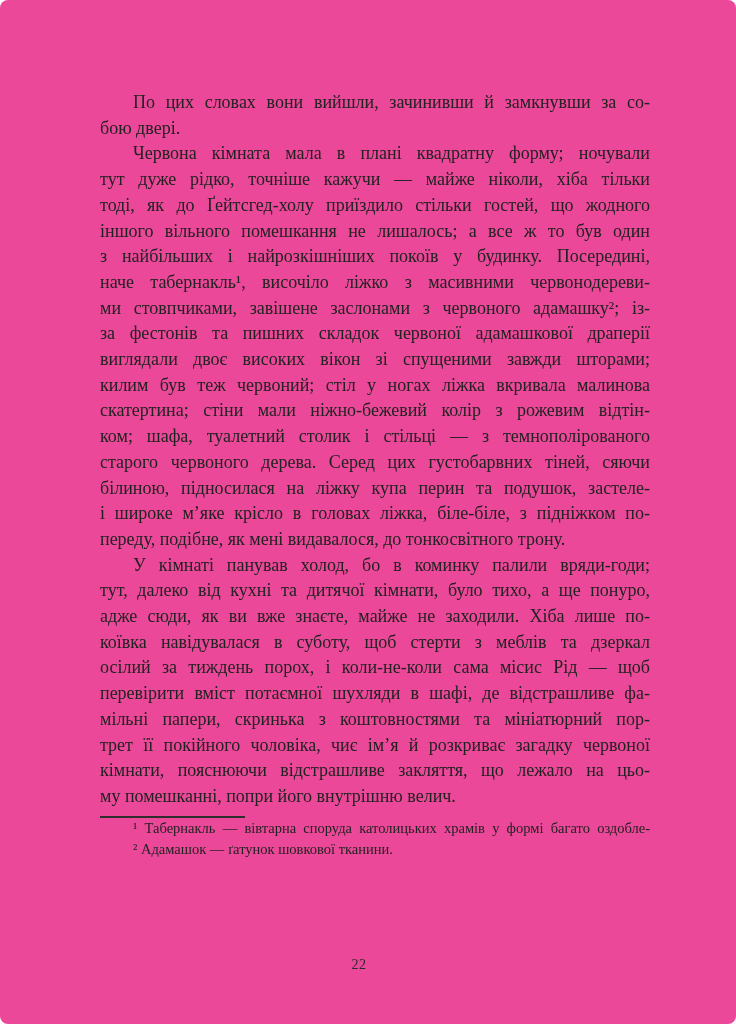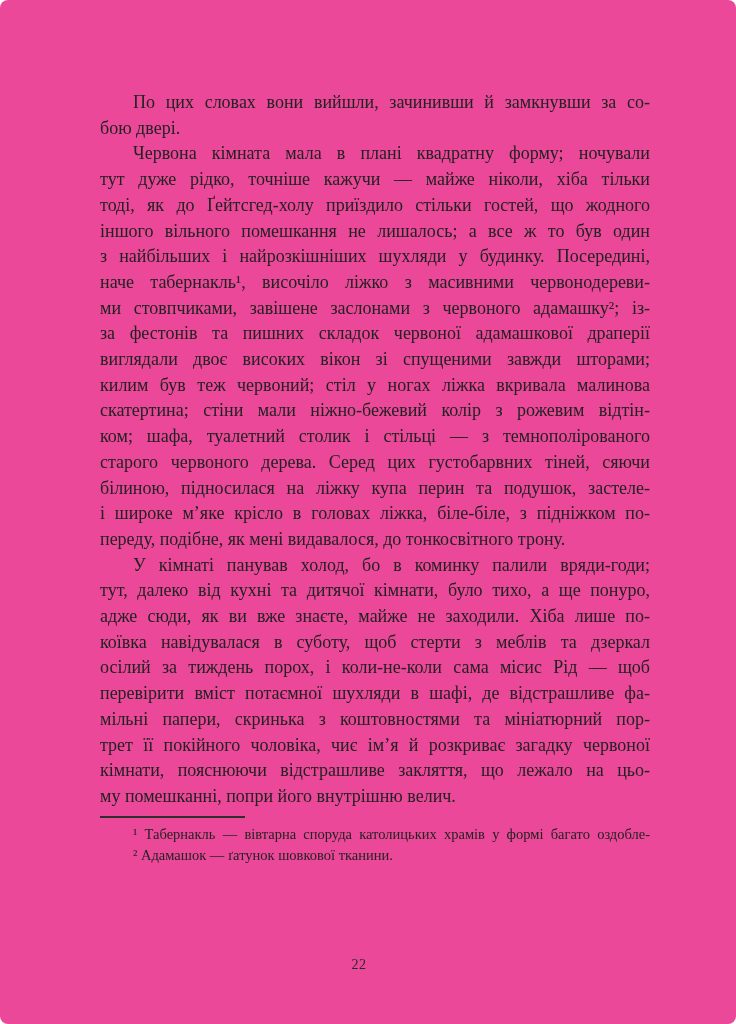--- a/index.html
+++ b/index.html
@@ -36,21 +36,20 @@
   .para .line.last {
     text-align-last: left;
   }
   .fn-rule {
     width: 145px;
     height: 2px;
     background: #2e2e2e;
     margin-top: 6px;
   }
   .footnotes {
-    margin-top: 6px;
   }
   .footnote .line {
     font-size: 14.5px;
     line-height: 21px;
     text-align: justify;
     text-align-last: justify;
   }
   .footnote .line.first {
     text-indent: 33px;
   }
@@ -76,21 +75,21 @@
     <div id="paragraphs">
         <div class="para">
           <div class="line first">По цих словах вони вийшли, зачинивши й замкнувши за со-</div>
           <div class="line last">бою двері.</div>
         </div>
         <div class="para">
           <div class="line first">Червона кімната мала в плані квадратну форму; ночували</div>
           <div class="line">тут дуже рідко, точніше кажучи — майже ніколи, хіба тільки</div>
           <div class="line">тоді, як до Ґейтсгед-холу приїздило стільки гостей, що жодного</div>
           <div class="line">іншого вільного помешкання не лишалось; а все ж то був один</div>
-          <div class="line">з найбільших і найрозкішніших шухляди у будинку. Посередині,</div>
+          <div class="line">з найбільших і найрозкішніших покоїв у будинку. Посередині,</div>
           <div class="line">наче табернакль¹, височіло ліжко з масивними червонодереви-</div>
           <div class="line">ми стовпчиками, завішене заслонами з червоного адамашку²; із-</div>
           <div class="line">за фестонів та пишних складок червоної адамашкової драперії</div>
           <div class="line">виглядали двоє високих вікон зі спущеними завжди шторами;</div>
           <div class="line">килим був теж червоний; стіл у ногах ліжка вкривала малинова</div>
           <div class="line">скатертина; стіни мали ніжно-бежевий колір з рожевим відтін-</div>
           <div class="line">ком; шафа, туалетний столик і стільці — з темнополірованого</div>
           <div class="line">старого червоного дерева. Серед цих густобарвних тіней, сяючи</div>
           <div class="line">білиною, підносилася на ліжку купа перин та подушок, застеле-</div>
           <div class="line">і широке м’яке крісло в головах ліжка, біле-біле, з підніжком по-</div>

